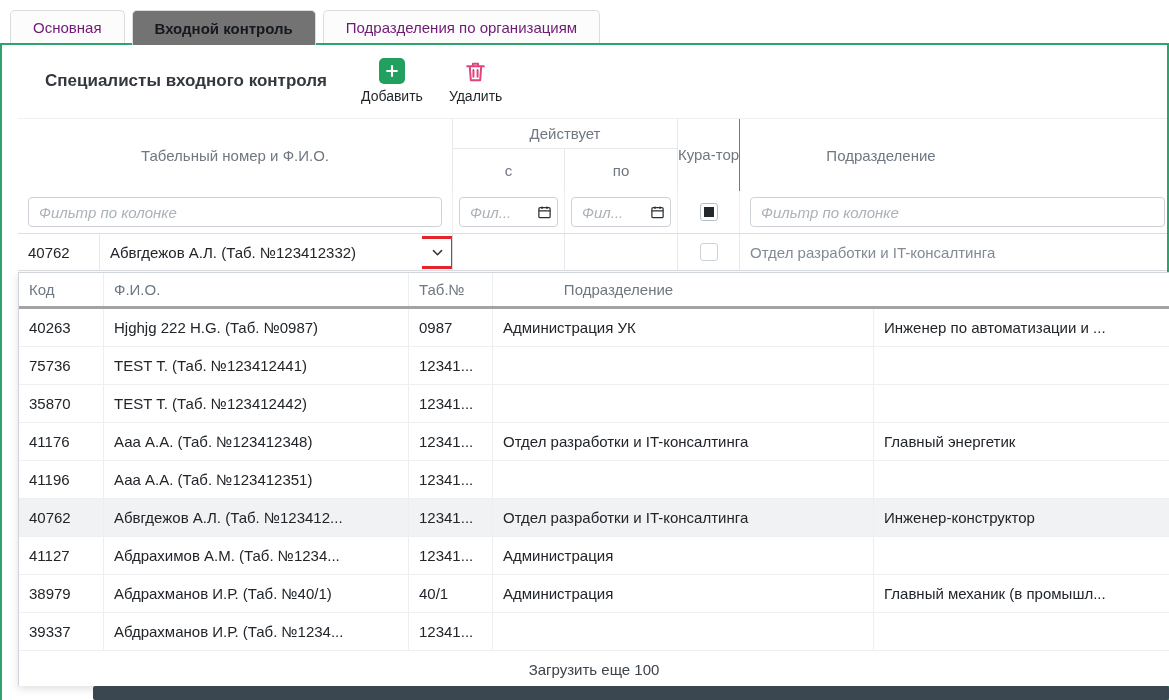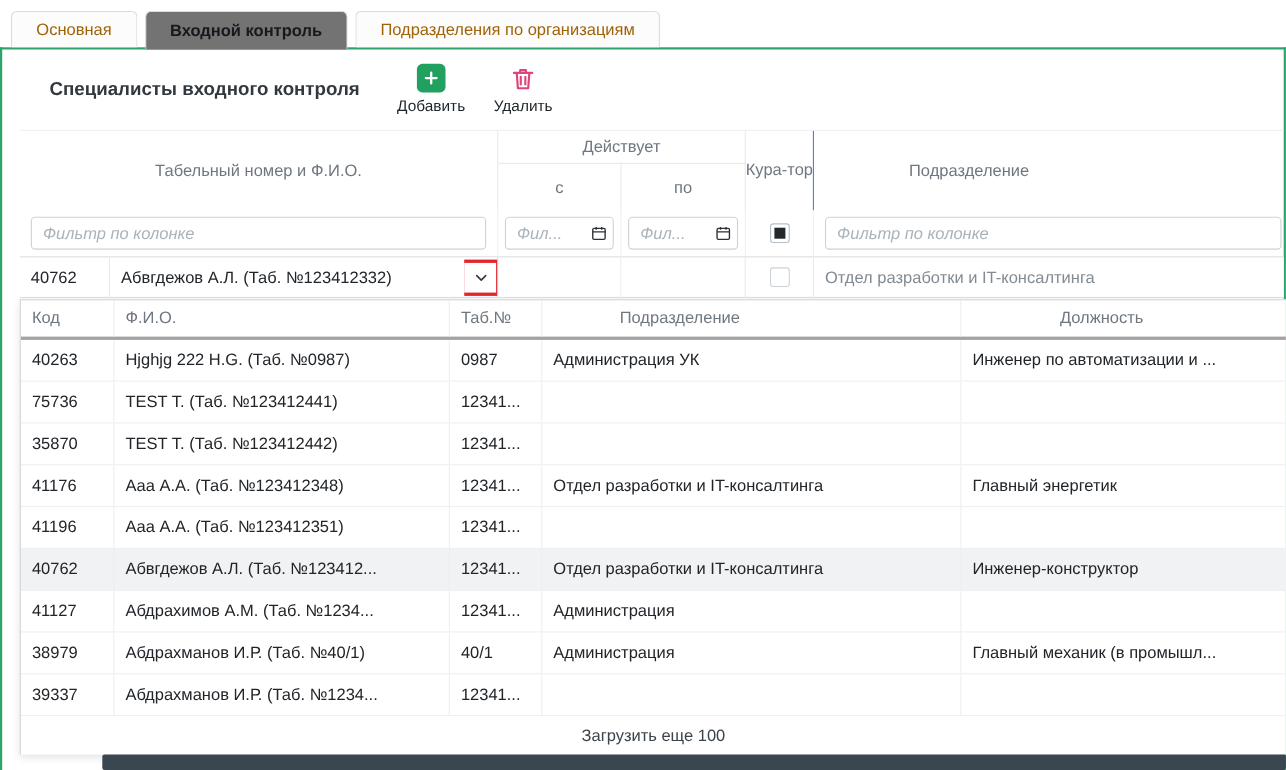--- a/index.html
+++ b/index.html
@@ -4,21 +4,21 @@
 <style>
   * { margin:0; padding:0; box-sizing:border-box; }
   html,body { width:1169px; height:700px; overflow:hidden; background:#fff;
     font-family:"Liberation Sans", sans-serif; font-size:15px; color:#212529; }
   body { position:relative; }
 
   
   .tabs { position:absolute; top:10px; left:10px; display:flex; align-items:flex-start; z-index:5; }
   .tab { height:33px; padding:0 22px; display:flex; align-items:center; background:#fcfcfd;
     border:1px solid #d8dde2; border-bottom:none; border-radius:5px 5px 0 0; margin-right:7px;
-    color:#a16207; cursor:pointer; white-space:nowrap; }
+    color:#701a75; cursor:pointer; white-space:nowrap; }
   .tab.active { height:35px; background:#737373; font-weight:700; color:#15191d; z-index:6; position:relative; }
 
   
   .panel { position:absolute; top:43px; left:0; right:0; bottom:0; background:#fff;
     border:2px solid #2ea36b; border-bottom:none; }
 
   .toolbar { position:absolute; top:13px; left:43px; display:flex; align-items:center; }
   .panel-title { font-size:17px; font-weight:700; color:#32383e; }
   .tool-btn { display:flex; flex-direction:column; align-items:center; background:none; border:none;
     cursor:pointer; font-family:inherit; margin-left:34px; }
@@ -197,21 +197,20 @@
     <div class="e e-dep">Отдел разработки и IT-консалтинга</div>
   </div>
 </div>
 
 <div class="popup">
   <div class="prow phead">
     <div class="pc">Код</div>
     <div class="pc">Ф.И.О.</div>
     <div class="pc">Таб.№</div>
     <div class="pc pc-dep">Подразделение</div>
-    <div class="pc pc-pos">Должность</div>
   </div>
 
   <div class="prow">
     <div class="pc">40263</div>
     <div class="pc">Hjghjg 222 H.G. (Таб. №0987)</div>
     <div class="pc">0987</div>
     <div class="pc">Администрация УК</div>
     <div class="pc">Инженер по автоматизации и ...</div>
   </div>
   <div class="prow">

